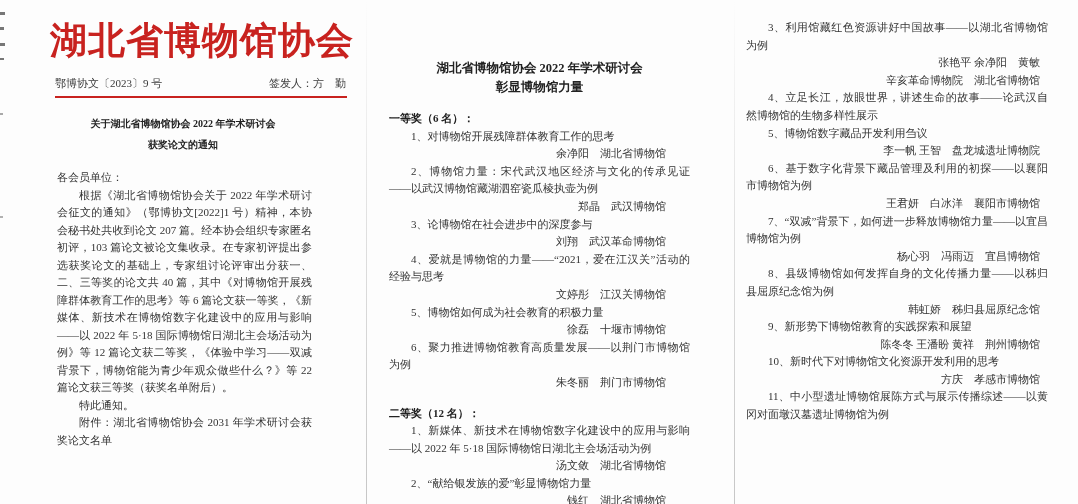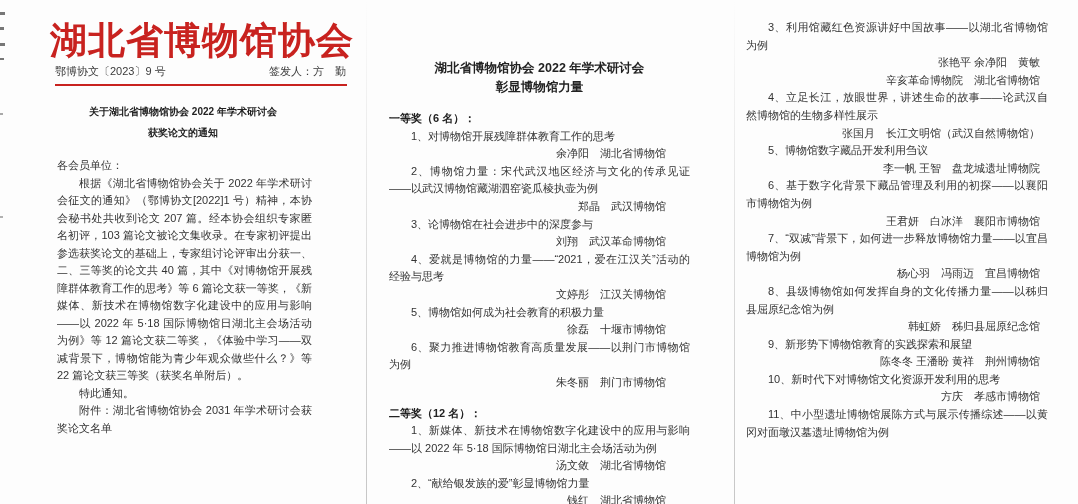--- a/index.html
+++ b/index.html
@@ -1,21 +1,21 @@
 <!DOCTYPE html>
 <html><head>
 <meta charset="utf-8">
 <style>
   html,body{margin:0;padding:0;}
   .stage{
     position:relative;
     width:1078px;height:504px;
     background:#fdfdfd;
     overflow:hidden;
-    font-family:Liberation Sans, sans-serif;
+    font-family:Liberation Serif, serif;
     color:#333;
   }
   .seam{
     position:absolute;top:0;bottom:0;width:1px;
     background:linear-gradient(to bottom, rgba(220,220,220,0) 0%, rgba(200,200,200,.55) 45%, rgba(185,185,185,.8) 100%);
   }
   .page{position:absolute;top:0;height:504px;box-sizing:border-box;}
 
   
   .page1{left:0;width:366px;}
@@ -23,21 +23,21 @@
     margin:18px 19px 0 50px;
     text-align:center;
     font-size:37px;
     font-weight:bold;
     letter-spacing:1px;
     line-height:1.25;
     white-space:nowrap;
   }
   .kicker{
     display:flex;justify-content:space-between;align-items:baseline;
-    margin:0 20px 0 55px;
+    margin:12px 20px 0 55px;
     font-size:11px;color:#3a3a3a;
   }
   .redline{height:2px;margin:5px 19px 0 55px;}
   .doc-title{
     margin:15px 30px 0 30px;
     text-align:center;font-weight:bold;
     font-size:10px;line-height:21px;color:#222;
   }
   .body1{
     margin:14px 54px 0 57px;
@@ -131,21 +131,20 @@
     <p class="item-authors">钱红　湖北省博物馆</p>
   </div>
 
   <div class="seam" style="left:734px"></div>
 
   <div class="page page3">
     <p class="item-title">3、利用馆藏红色资源讲好中国故事——以湖北省博物馆为例</p>
     <p class="item-authors">张艳平 余净阳　黄敏</p>
     <p class="item-authors">辛亥革命博物院　湖北省博物馆</p>
     <p class="item-title">4、立足长江，放眼世界，讲述生命的故事——论武汉自然博物馆的生物多样性展示</p>
-    <p class="item-authors">张国月　长江文明馆（武汉自然博物馆）</p>
     <p class="item-title">5、博物馆数字藏品开发利用刍议</p>
     <p class="item-authors">李一帆 王智　盘龙城遗址博物院</p>
     <p class="item-title">6、基于数字化背景下藏品管理及利用的初探——以襄阳市博物馆为例</p>
     <p class="item-authors">王君妍　白冰洋　襄阳市博物馆</p>
     <p class="item-title">7、“双减”背景下，如何进一步释放博物馆力量——以宜昌博物馆为例</p>
     <p class="item-authors">杨心羽　冯雨迈　宜昌博物馆</p>
     <p class="item-title">8、县级博物馆如何发挥自身的文化传播力量——以秭归县屈原纪念馆为例</p>
     <p class="item-authors">韩虹娇　秭归县屈原纪念馆</p>
     <p class="item-title">9、新形势下博物馆教育的实践探索和展望</p>
     <p class="item-authors">陈冬冬 王潘盼 黄祥　荆州博物馆</p>

